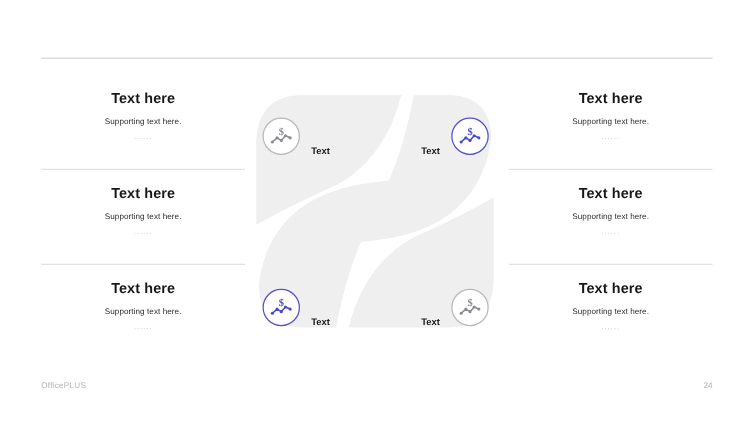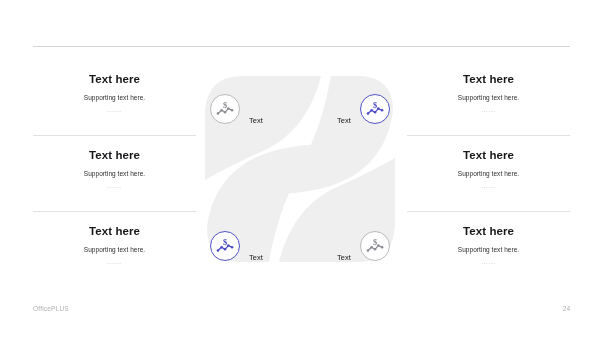--- a/index.html
+++ b/index.html
@@ -96,21 +96,21 @@
     align-items: center;
     justify-content: center;
     box-sizing: border-box;
     flex: none;
   }
   .node-circle.accent { border-color: #5252c8; }
   .node-circle svg { display: block; }
 
   .node-label {
     font-size: 7.5px;
-    font-weight: normal;
+    font-weight: bold;
     color: #17171a;
     padding: 0 0 0 9px;
     white-space: nowrap;
     margin-top: 24px;
   }
   .node.rev .node-label { padding: 0 9px 0 0; }
 
   .node-tl { left: 210px; top: 92px; }
   .node-tr { left: 337px; top: 92px; }
   .node-bl { left: 210px; top: 229px; }

